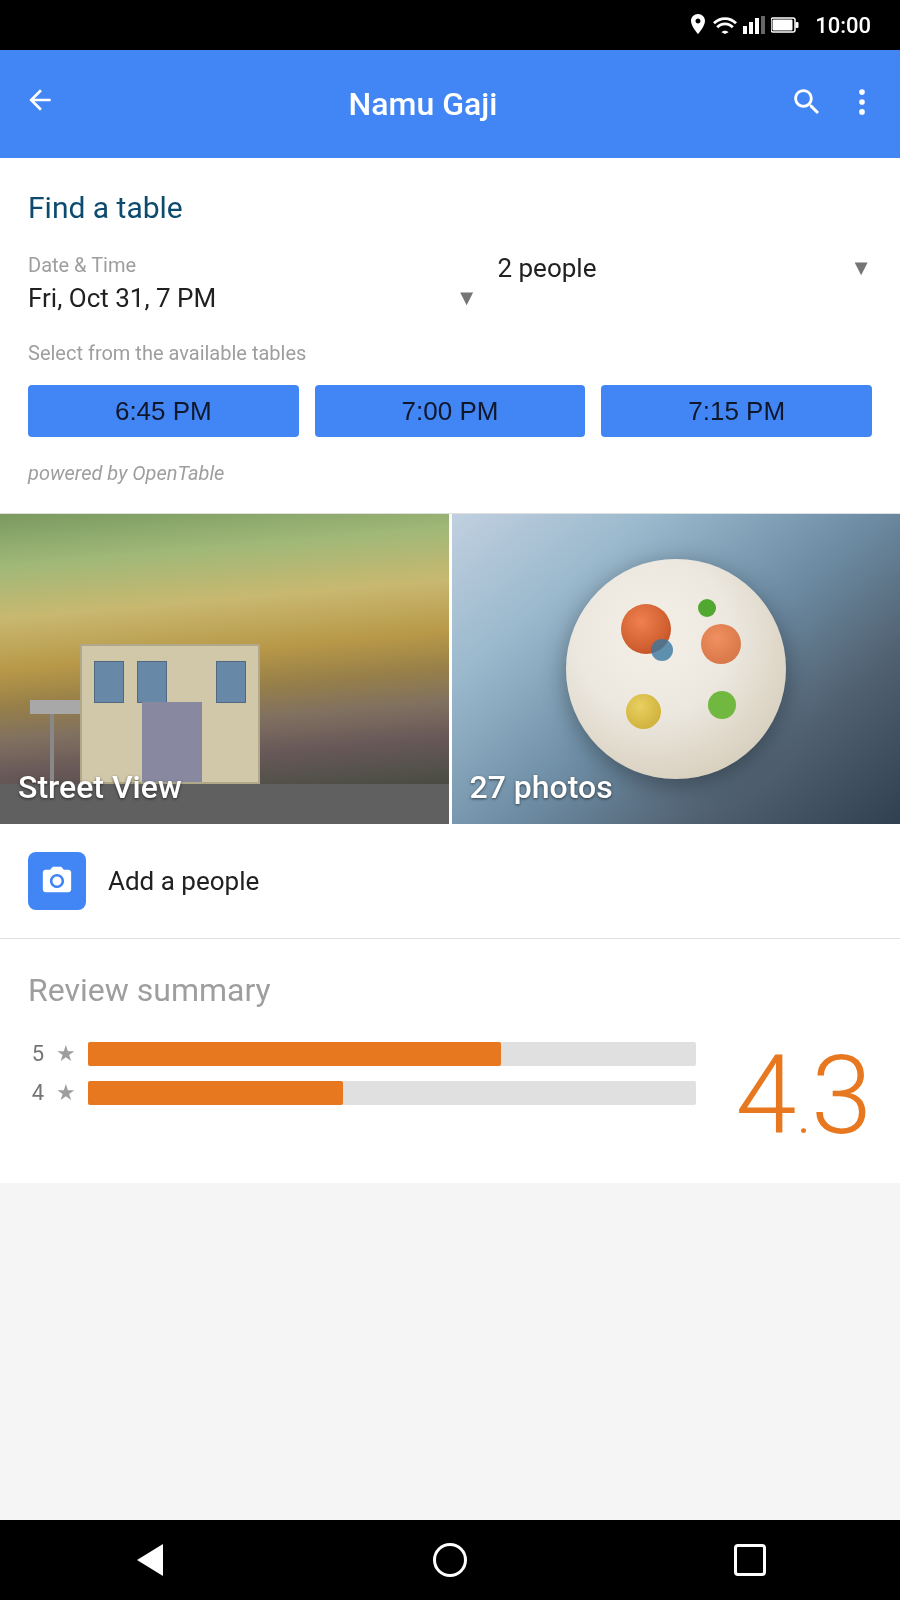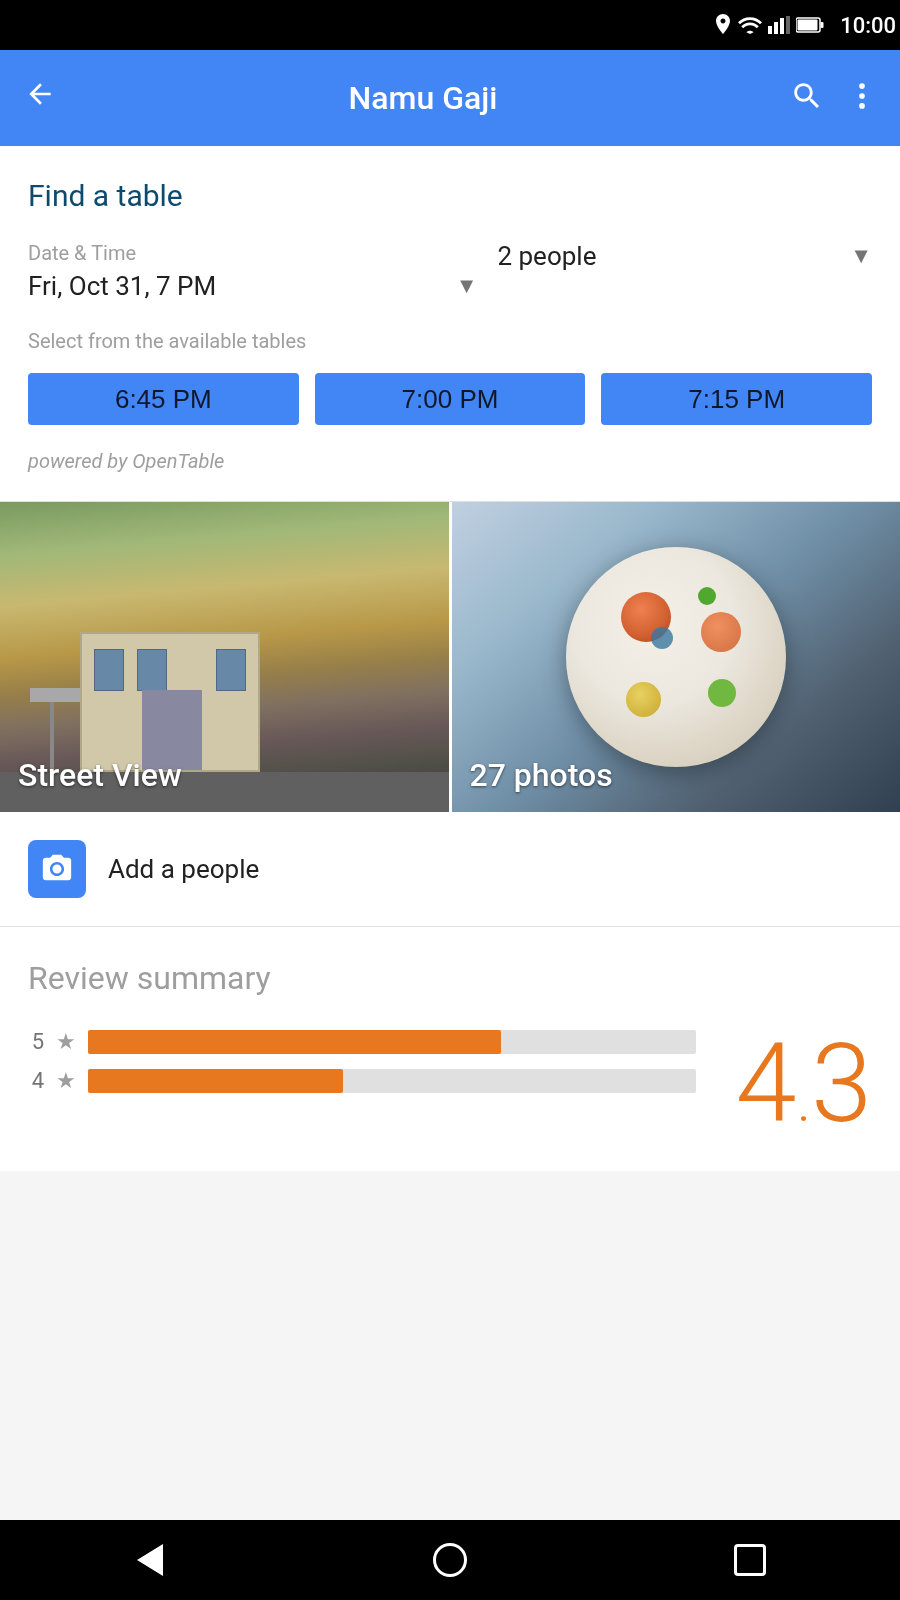--- a/index.html
+++ b/index.html
@@ -12,39 +12,39 @@
       overflow-x: hidden;
     }
 
     
     .status-bar {
       background: #000;
       height: 50px;
       display: flex;
       align-items: center;
       justify-content: flex-end;
-      padding: 0 4px;
+      padding: 0 29px;
       gap: 8px;
     }
     .status-bar-icons {
       display: flex;
       align-items: center;
       gap: 6px;
     }
     .status-time {
       color: white;
       font-size: 22px;
       font-weight: 500;
       margin-left: 8px;
     }
 
     
     .app-bar {
       background: #4285f4;
-      height: 96px;
+      height: 108px;
       display: flex;
       align-items: center;
       padding: 0 24px;
       gap: 20px;
     }
     .app-bar-back {
       color: white;
       font-size: 36px;
       cursor: pointer;
       flex-shrink: 0;

